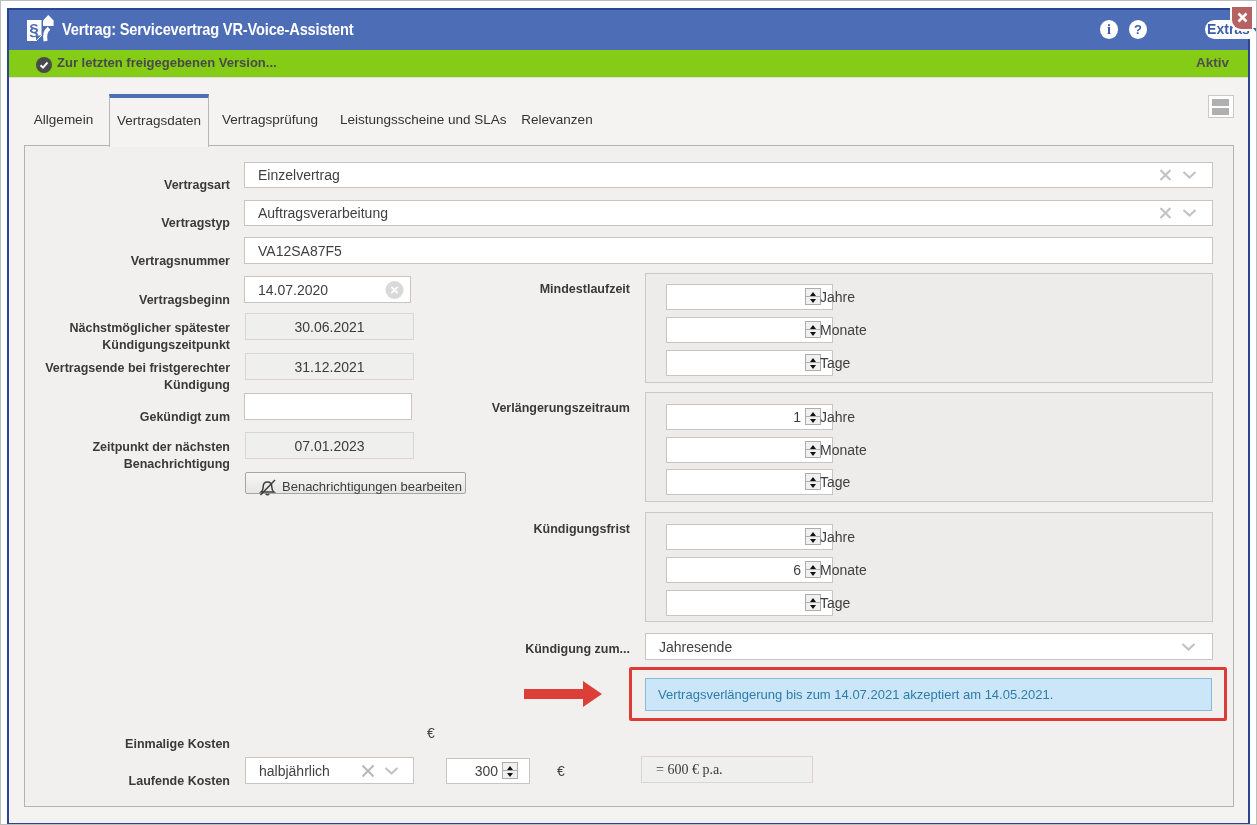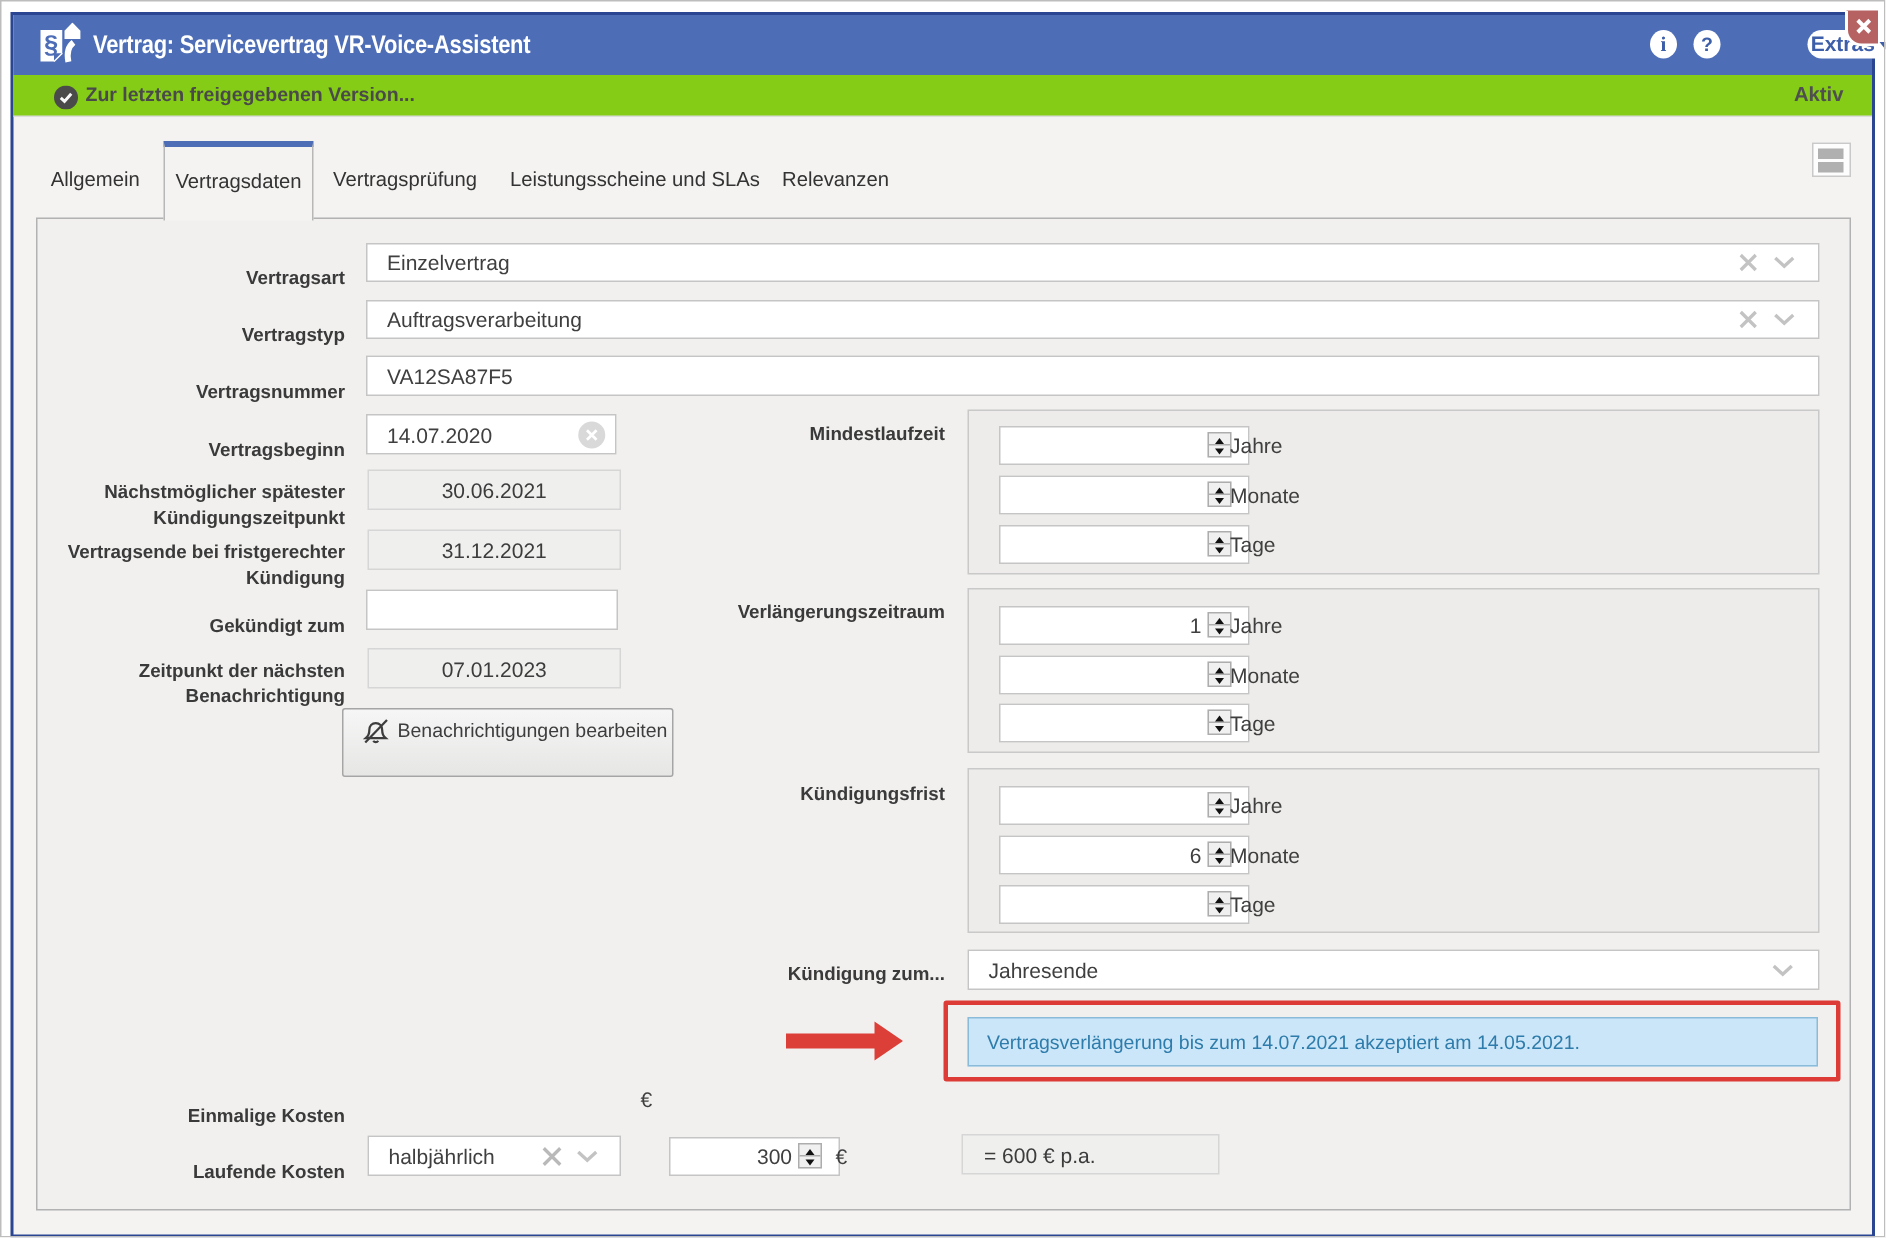--- a/index.html
+++ b/index.html
@@ -42,21 +42,21 @@
   .spin{position:absolute;right:11px;top:3px;width:16px;height:17px;border:1px solid #adadad;background:#f0f0f0;box-sizing:border-box;}
   .spin .up,.spin .dn{position:absolute;left:0;width:100%;height:7px;}
   .spin .up{top:0;border-bottom:1px solid #adadad;}
   .spin .dn{bottom:0;}
   .spin i{position:absolute;left:50%;top:50%;width:0;height:0;border-left:3px solid transparent;border-right:3px solid transparent;}
   .spin .up i{transform:translate(-50%,-50%);border-bottom:4px solid #111;margin-top:1px;}
   .spin .dn i{transform:translate(-50%,-50%);border-top:4px solid #111;margin-top:0px;}
   .ulab{position:absolute;left:820px;font-size:14px;color:#3f3f3f;line-height:26px;}
   .xic{position:absolute;top:50%;transform:translateY(-50%);}
   .chev{position:absolute;top:50%;transform:translateY(-50%);}
-  #btn{position:absolute;left:228px;top:472px;width:221px;height:46px;border:1px solid #a5a5a5;border-radius:2px;
+  #btn{position:absolute;left:245px;top:472px;width:221px;height:22px;border:1px solid #a5a5a5;border-radius:2px;
     background:linear-gradient(#f6f6f6,#e6e6e5);box-sizing:border-box;font-size:13px;color:#3d3d3d;}
   #redbox{position:absolute;left:629px;top:667px;width:598px;height:54px;border:3px solid #dd3b35;border-radius:2px;box-sizing:border-box;}
   #infobox{position:absolute;left:645px;top:678px;width:567px;height:33px;background:#cbe6f8;border:1px solid #8abcda;
     box-sizing:border-box;font-size:13px;color:#2e7cab;line-height:31px;padding-left:12px;}
 </style>
 </head>
 <body>
 <div id="page">
   <div id="win"></div>
   <div id="hdr"></div>
@@ -283,30 +283,30 @@
   <div style="position:absolute;left:427px;top:720px;height:27px;line-height:27px;font-size:14px;color:#3f3f3f;">€</div>
   <div class="inp" style="left:245px;top:757px;width:169px;height:27px;">
     <div class="t">halbjährlich</div>
     <svg class="xic" style="right:38px;" width="14" height="14" viewBox="0 0 14 14">
         <path d="M1.5,1.5 L12.5,12.5 M12.5,1.5 L1.5,12.5" stroke="#b9b9b9" stroke-width="2.2"></path>
       </svg>
     <svg class="chev" style="right:14px;" width="15" height="9" viewBox="0 0 15 9">
         <path d="M1.5,1.5 L7.5,7 L13.5,1.5" stroke="#c3c3c3" stroke-width="2.2" fill="none"></path>
       </svg>
   </div>
-  <div class="num" style="left:446px;top:758px;width:114px;height:26px;">
+  <div class="num" style="left:446px;top:758px;width:84px;height:26px;">
     <div class="val">300</div>
     <div class="spin">
         <div class="up">
           <i></i>
         </div>
         <div class="dn">
           <i></i>
         </div>
       </div>
   </div>
   <div style="position:absolute;left:557px;top:758px;height:26px;line-height:26px;font-size:14px;color:#3f3f3f;">€</div>
-  <div class="dis" style="left:641px;top:756px;width:172px;height:27px;text-align:left;">
+  <div class="dis" style="left:641px;top:756px;width:172px;height:27px;text-align:left;font-family:Liberation Serif, serif;">
     <span style="left:14px;right:auto;">= 600 € p.a.</span>
   </div>
 
   <div class="edge"></div>
 </div>
 
 </body></html>

